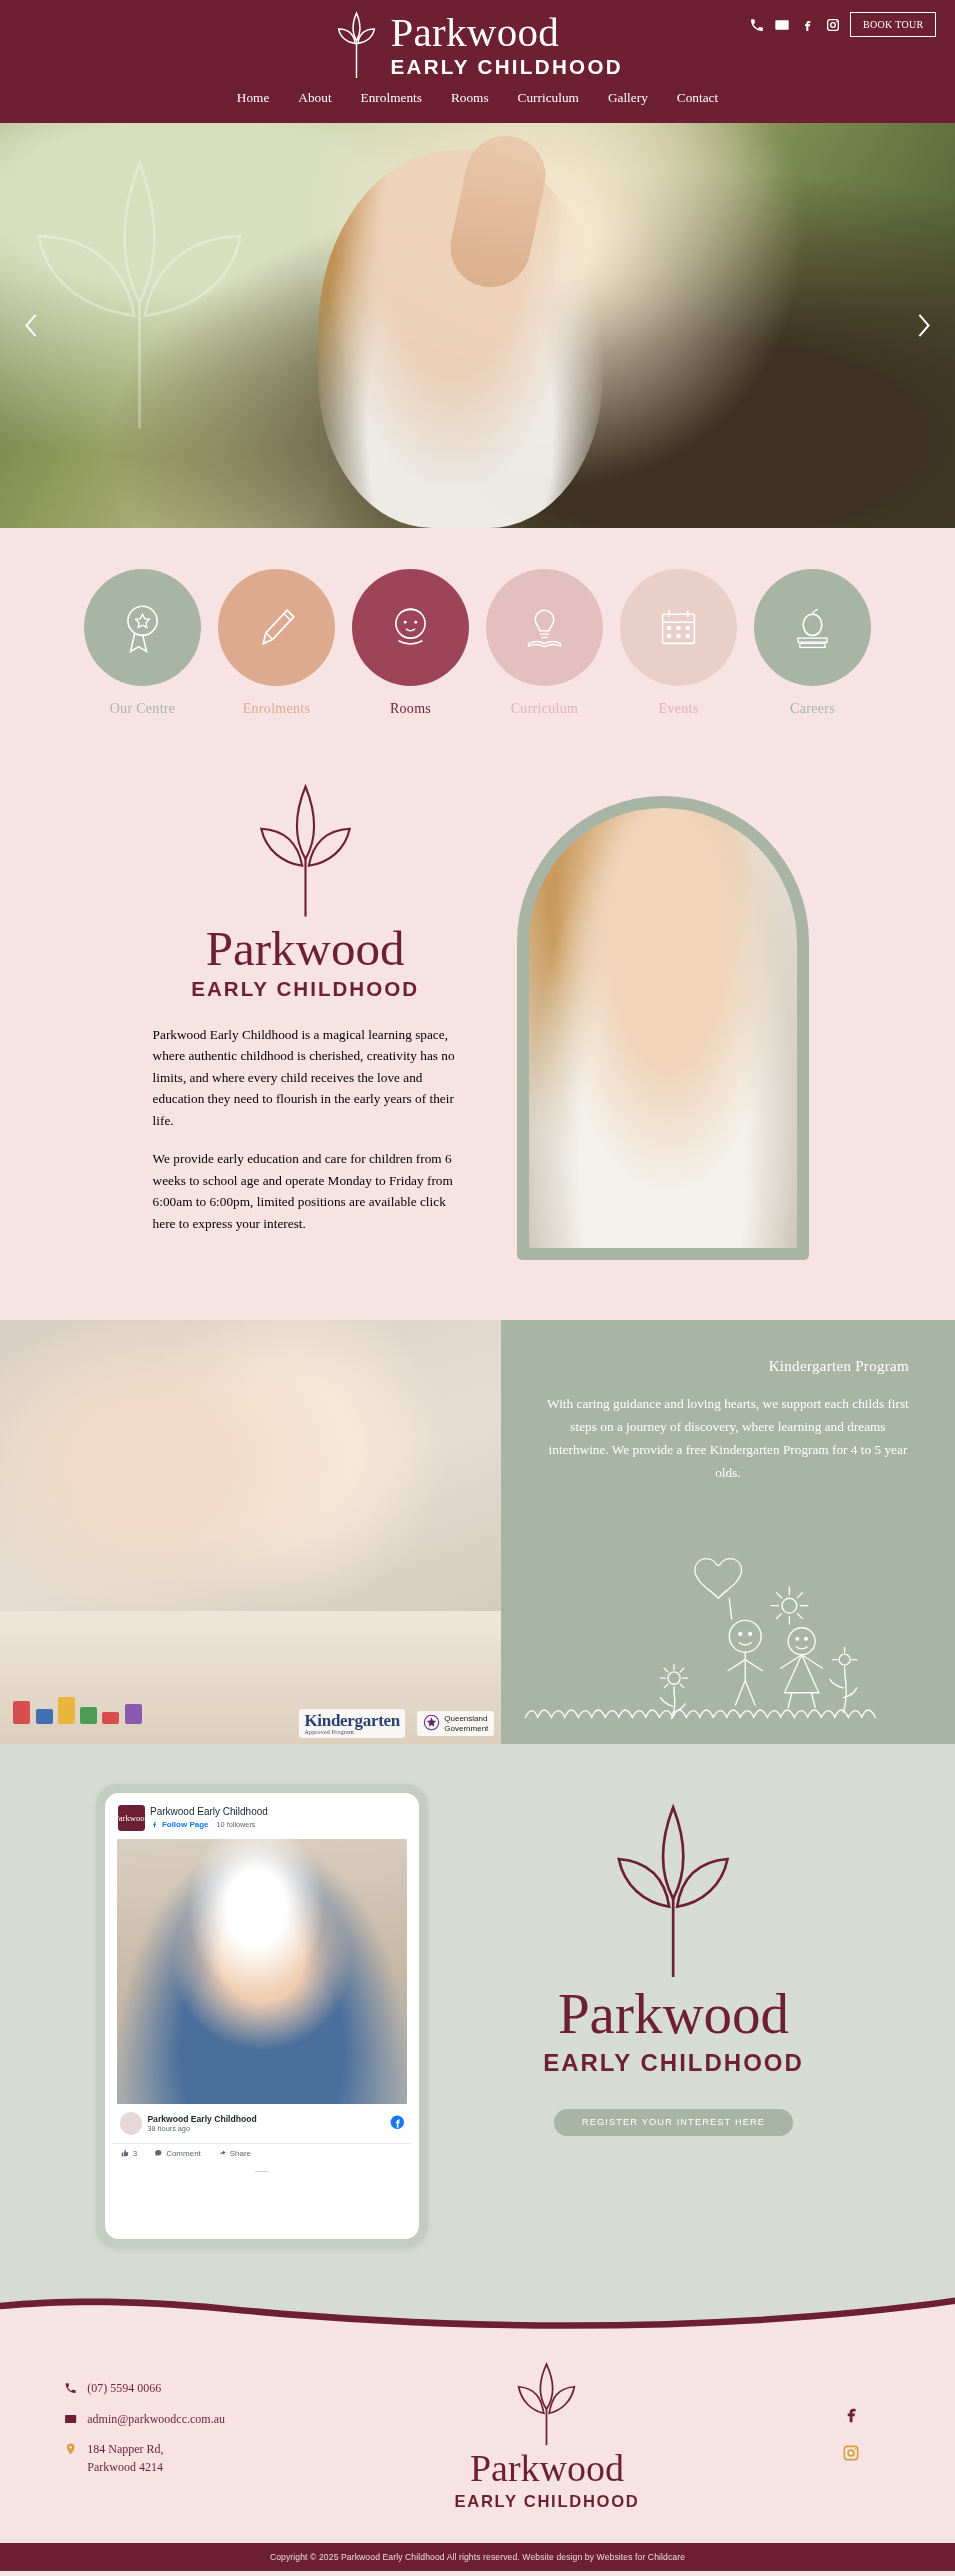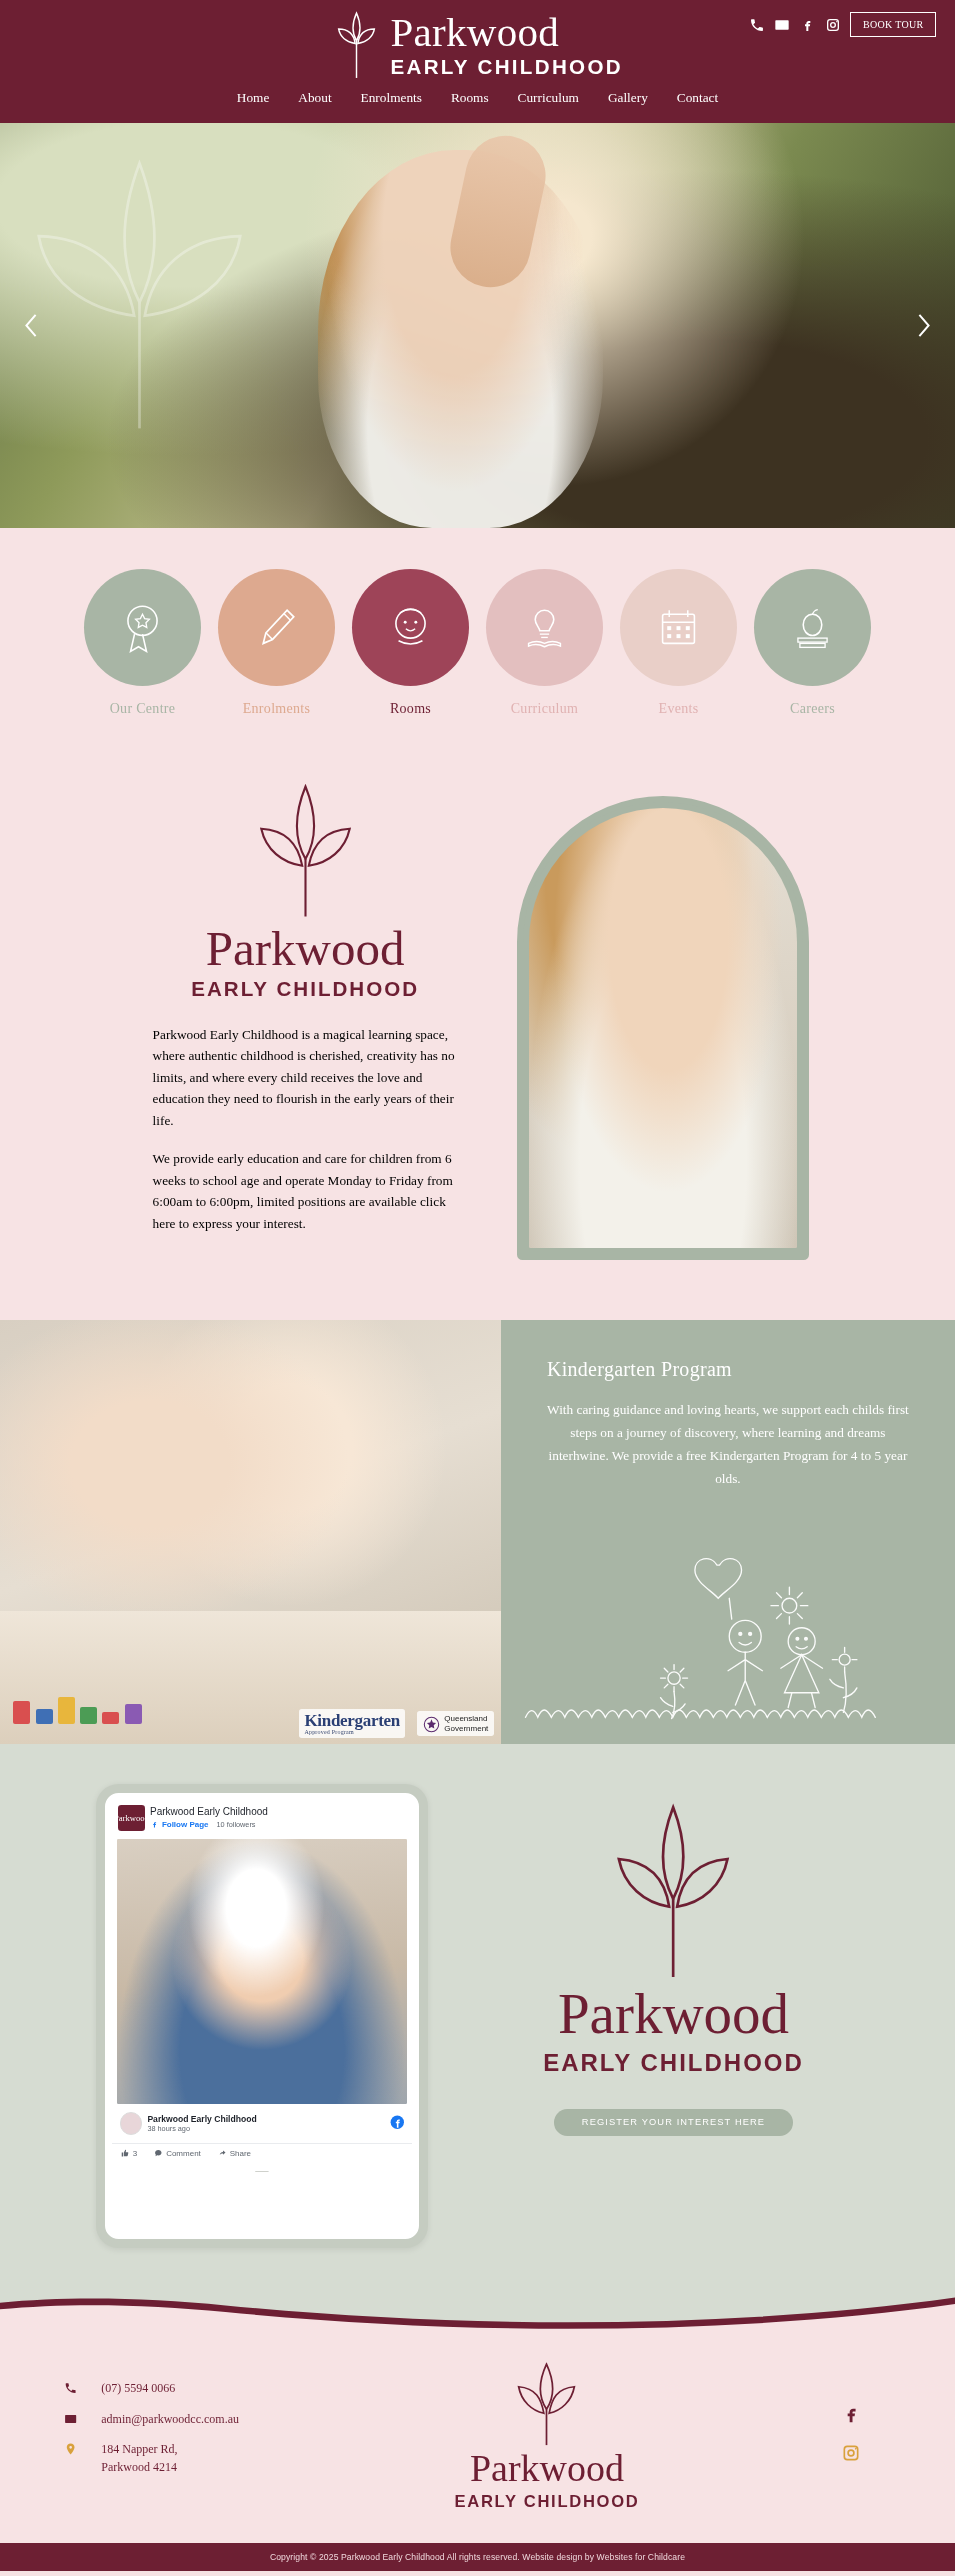--- a/index.html
+++ b/index.html
@@ -225,37 +225,37 @@
   }
   .kindy-badge-k {
     font-family: "Liberation Serif", serif;
     color: #2a3f74; background: rgba(255,255,255,.82);
     padding: 2.7px 5.3px; border-radius: 2.7px;
     line-height: 1.05;
   }
   .kindy-badge-k b { font-size: 17px; letter-spacing: -0.3px; }
   .kindy-badge-k span { display:block; font-size: 6px; color:#3a4a72; letter-spacing:0.2px;}
   .kindy-badge-q {
-    display:flex; align-items:flex-end; gap:4px;
+    display:flex; align-items:flex-start; gap:4px;
     background: rgba(255,255,255,.82); padding: 3.3px 6px; border-radius: 2.7px;
     color: #222; font-size: 8px; line-height: 1.15;
   }
   .kindy-badge-q svg { width: 17px; height: 17px; }
   .kindy-text {
     width: 491px;
     background: #a8b5a5;
     color: #ffffff;
     padding: 38px 46px;
     position: relative;
     overflow: hidden;
   }
   .kindy-title {
     font-family: "Liberation Serif", serif;
-    font-size: 20px;
-    text-align: left;
+    font-size: 15px;
+    text-align: right;
     letter-spacing: 0.3px;
   }
   .kindy-body {
     margin-top: 17px;
     text-align: center;
     font-family: "Liberation Serif", serif;
     font-size: 13.3px;
     line-height: 1.75;
     max-width: 371px;
     margin-left: auto; margin-right: auto;
@@ -361,21 +361,21 @@
     background: #f7e3e4;
     padding: 24px 0 30.5px;
     position: relative;
   }
   .footer-inner {
     display: flex; align-items: center;
     justify-content: space-between;
     padding: 0 64px;
   }
   .footer-contact { width: 219px; }
-  .fc-row { display:flex; align-items: flex-start; gap: 24px; margin-bottom: 13.3px; }
+  .fc-row { display:flex; align-items: flex-start; gap: 10px; margin-bottom: 13.3px; }
   .fc-row svg { width: 13.3px; height: 16px; flex: 0 0 13.3px; }
   .fc-text {
     font-family: "Liberation Serif", serif;
     font-size: 12px; color: #6d1f33; line-height: 1.45;
   }
   .footer-logo { text-align: center; padding-top: 2.7px; }
   .footer-logo .leaf { width: 61px; height: 88px; display: block; margin: 0 auto; }
   .footer-logo .name {
     font-family: "Liberation Serif", serif; font-size: 38px; color: #6d1f33; line-height: 1; margin-top: 1.3px;
   }

